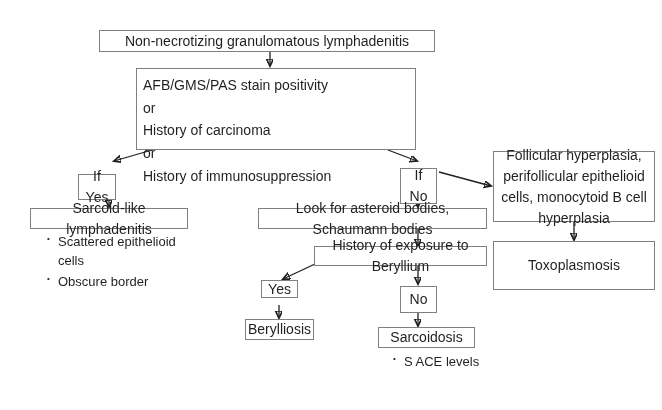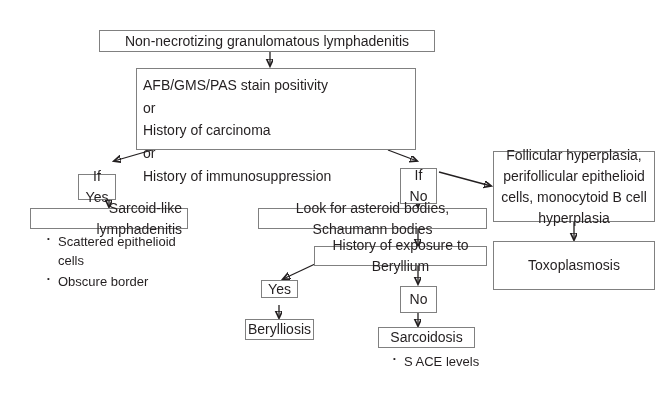--- a/index.html
+++ b/index.html
@@ -116,21 +116,21 @@
   <div class="node left-align" style="left:136px; top:68px; width:280px; height:82px;">AFB/GMS/PAS stain positivity
 or
 History of carcinoma
  or
 History of immunosuppression</div>
 
   <div class="node" style="left:78px; top:162px; width:38px; height:26px;margin-top:12px;">If Yes</div>
 
   <div class="node" style="left:400px; top:168px; width:37px; height:36px;">If No</div>
 
-  <div class="node" style="left:30px; top:208px; width:158px; height:21px;text-align:right;">Sarcoid-like lymphadenitis</div>
+  <div class="node" style="left:30px; top:208px; width:158px; height:21px;">Sarcoid-like lymphadenitis</div>
 
   <div class="bullets" style="left:44px; top:233px; width:150px;">
     <ul>
       <li style="white-space:pre-line;">Scattered epithelioid
 cells</li>
       <li>Obscure border</li>
     </ul>
   </div>
 
   <div class="node" style="left:258px; top:208px; width:229px; height:21px;">Look for asteroid bodies, Schaumann bodies</div>

